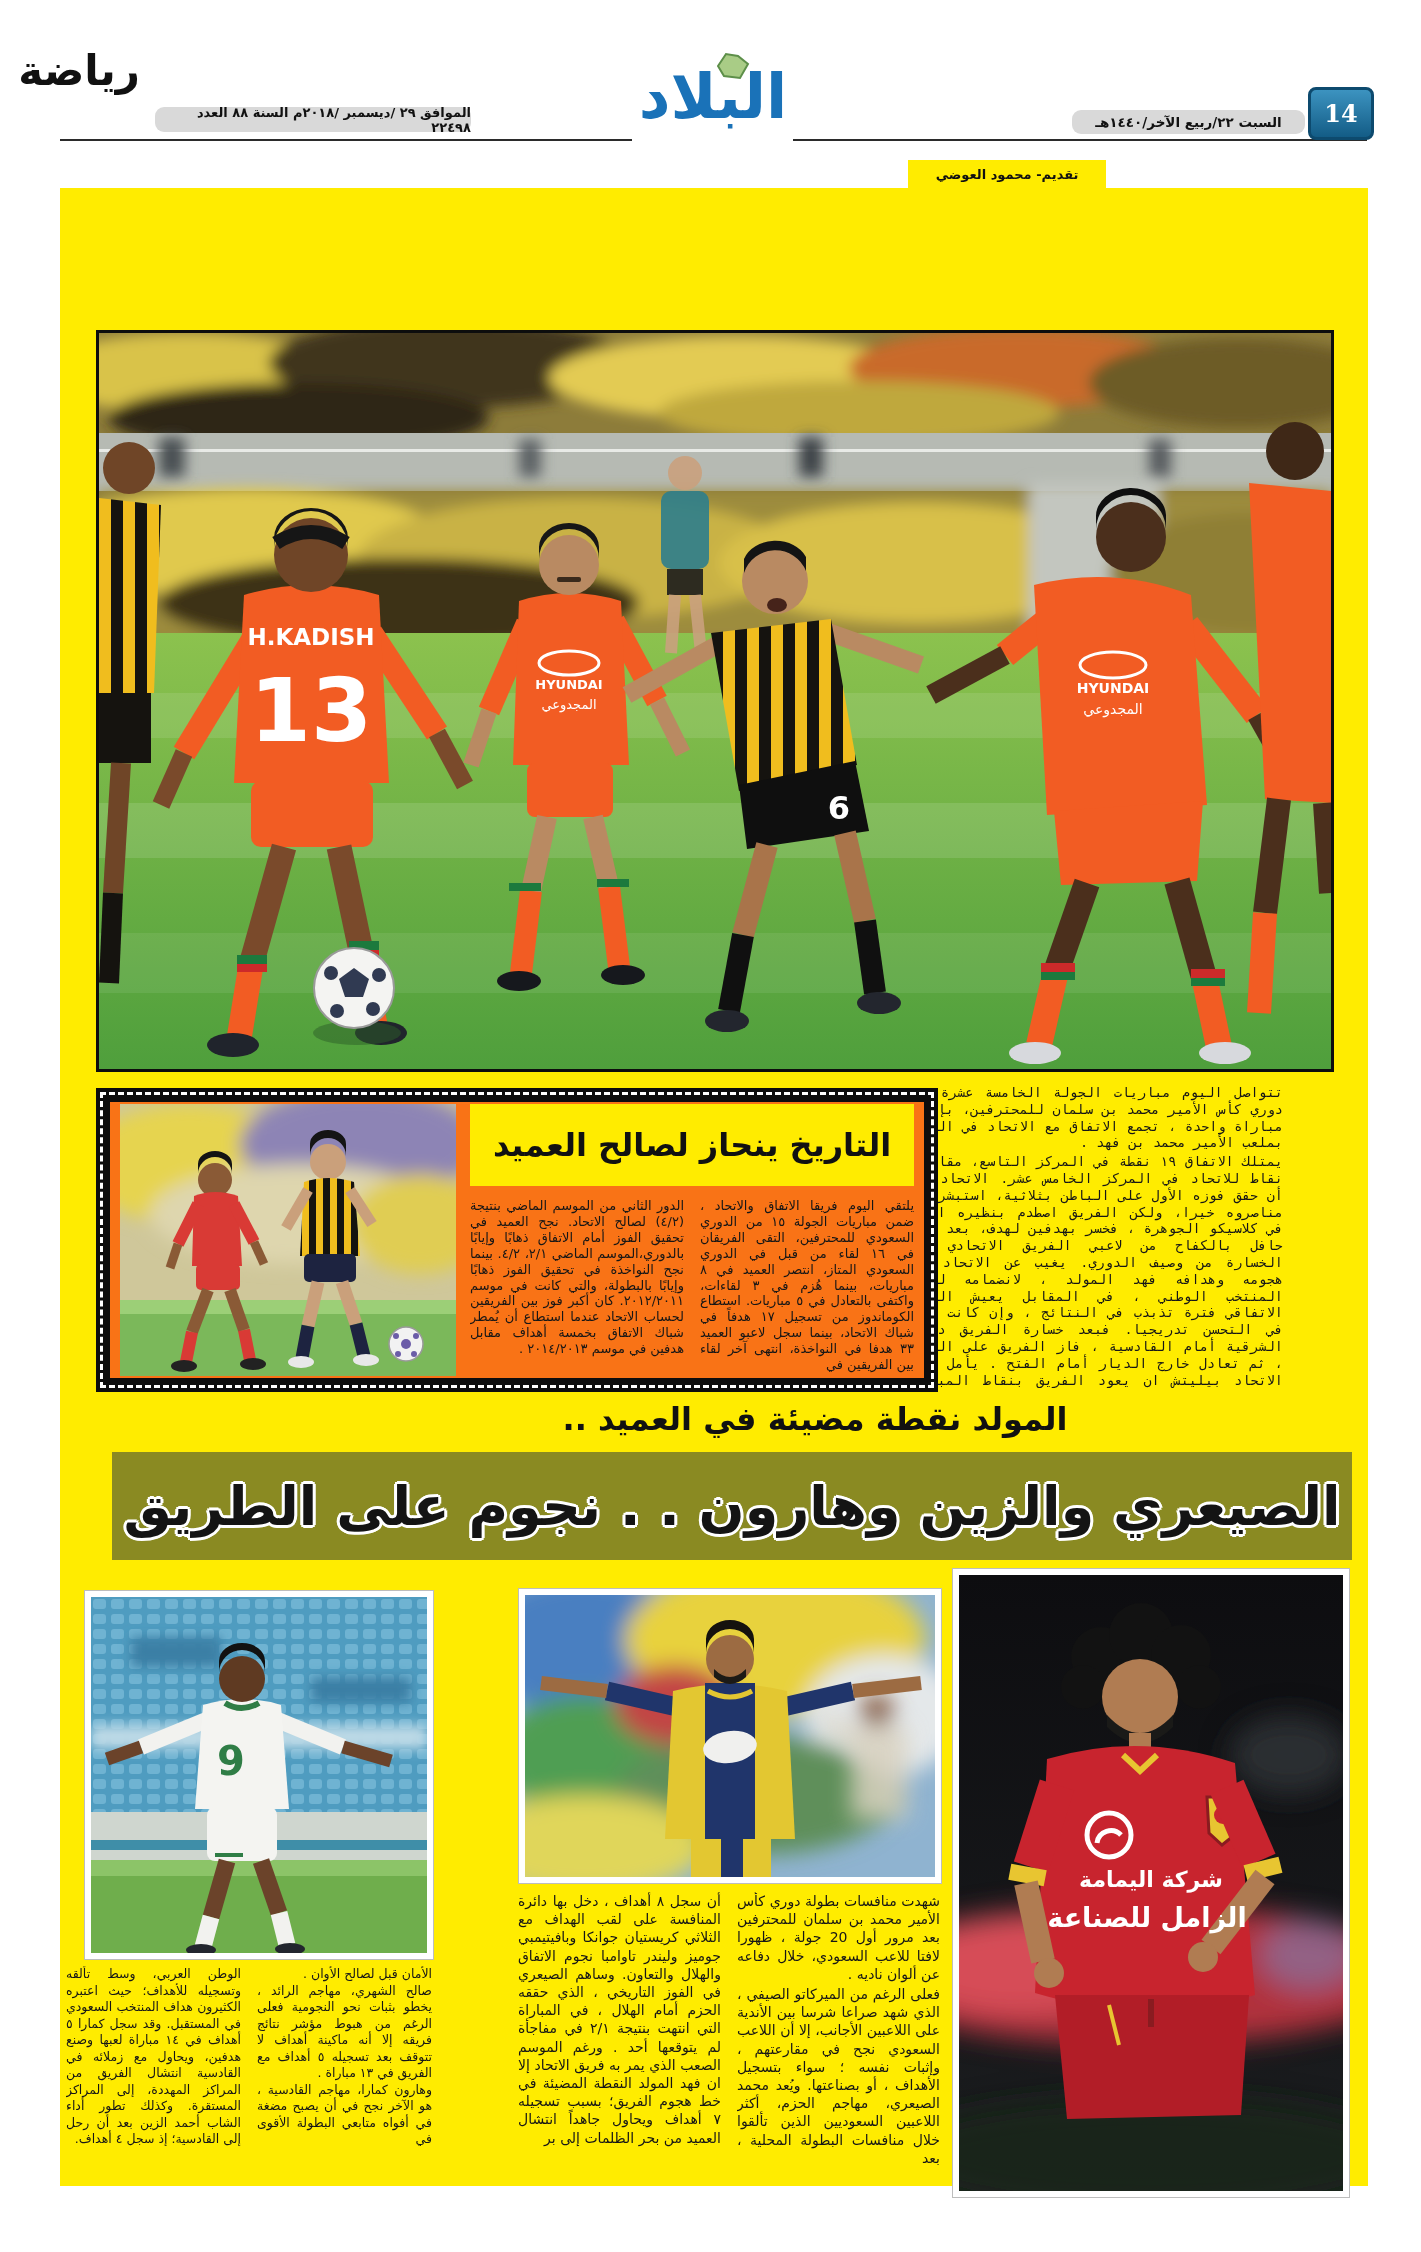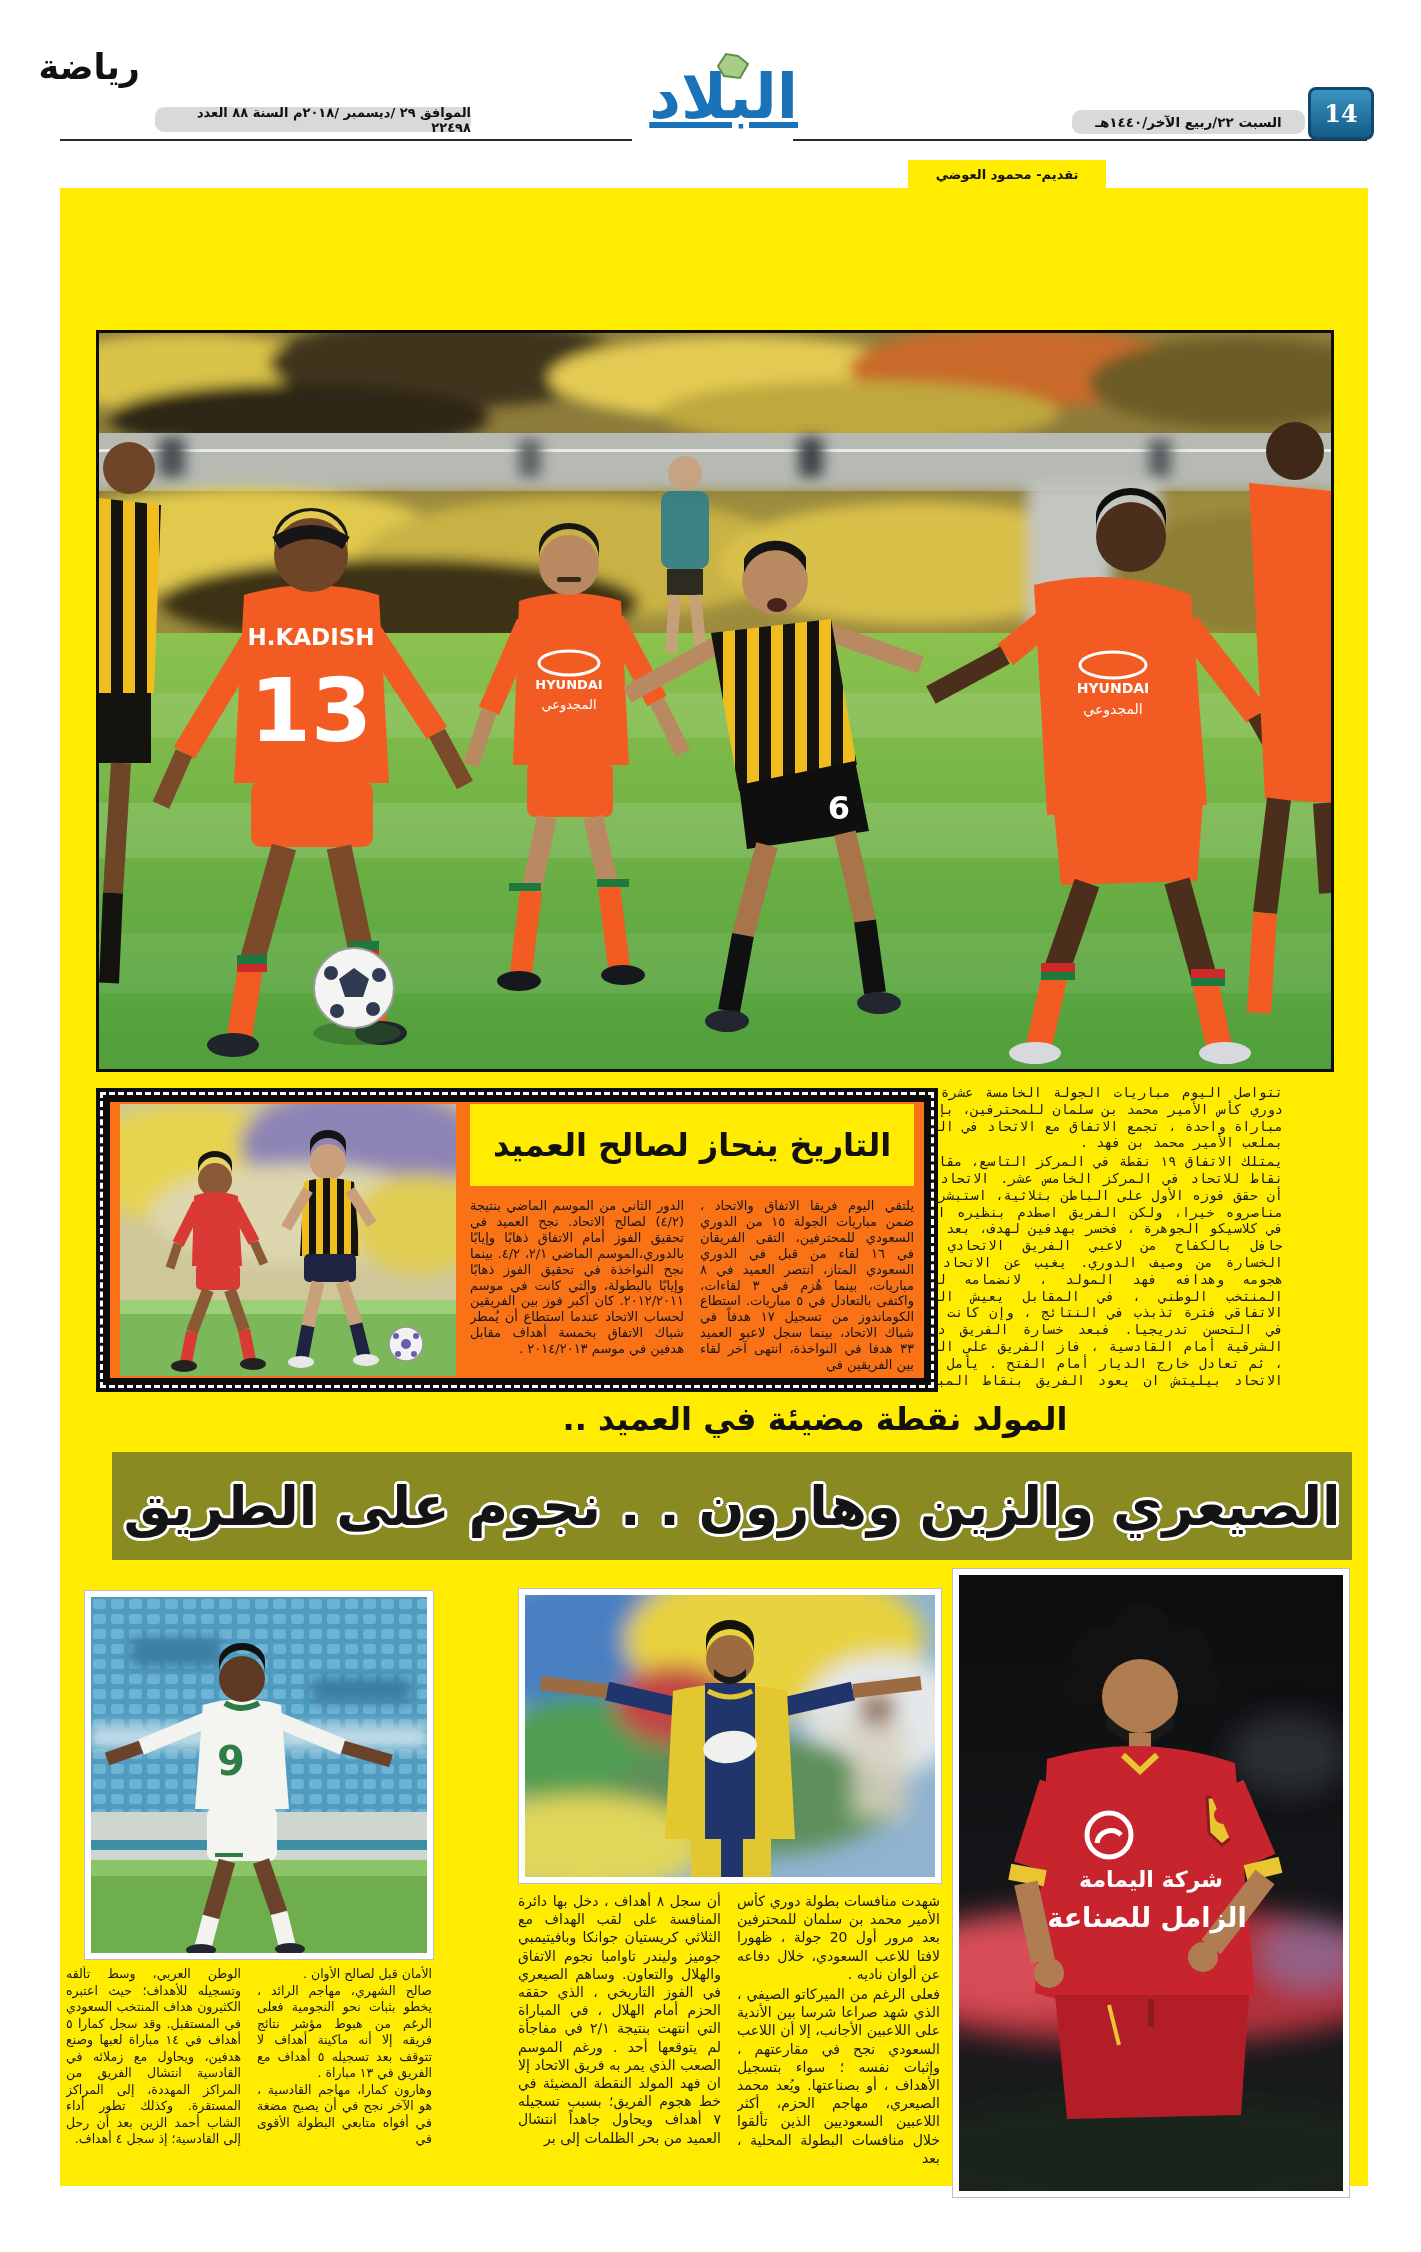--- a/index.html
+++ b/index.html
@@ -3,21 +3,21 @@
 <meta charset="utf-8">
 <style>
   html,body{margin:0;padding:0;background:#ffffff;}
   .page{position:relative;width:1421px;height:2252px;background:#ffffff;overflow:hidden;
         font-family:"DejaVu Sans",sans-serif;direction:rtl;}
   .abs{position:absolute;}
   .yellow-band{background:#ffec00;}
   .rule{background:#2b2b2b;height:2px;}
   .gray-bar{background:#d9d9d9;border-radius:9px;color:#111;font-weight:bold;
             display:flex;align-items:center;justify-content:center;}
-  .section-label{font-weight:bold;color:#111;font-size:35px;line-height:1;}
+  .section-label{font-weight:bold;color:#111;font-size:42px;line-height:1;}
   .logo-text{font-weight:bold;color:#1a72b8;font-size:62px;line-height:1;}
   .page-badge{background:linear-gradient(#3c93c0,#135c86);border:3px solid #0d4a6e;border-radius:8px;
               color:#fff;font-weight:bold;font-size:24px;display:flex;align-items:center;justify-content:center;
               font-family:"DejaVu Serif",serif;}
   .byline{background:#ffec00;color:#111;font-weight:bold;font-size:13px;
           display:flex;align-items:center;justify-content:center;}
   .olive-box{background:#8a8a22;display:flex;align-items:center;justify-content:center;}
   .headline{font-weight:bold;white-space:nowrap;letter-spacing:-1px;}
   .outline-yellow{color:#141414;text-shadow:-2px -2px 0 #ffe400,2px -2px 0 #ffe400,-2px 2px 0 #ffe400,
      2px 2px 0 #ffe400,0 -3px 0 #ffe400,0 3px 0 #ffe400,-3px 0 0 #ffe400,3px 0 0 #ffe400;}
@@ -48,21 +48,21 @@
   <div class="abs section-label" style="right:1281px;left:auto;top:50px;width:70px;text-align:center;">رياضة</div>
 
   <div class="abs rule" style="left:60px;top:139px;width:572px;"></div>
   <div class="abs rule" style="left:793px;top:139px;width:574px;"></div>
 
   <div class="abs gray-bar" style="left:155px;top:107px;width:316px;height:25px;font-size:13px;">الموافق ٢٩ /ديسمبر /٢٠١٨م السنة ٨٨ العدد ٢٢٤٩٨</div>
   <div class="abs gray-bar" style="left:1072px;top:110px;width:233px;height:24px;font-size:13.5px;">السبت ٢٢/ربيع الآخر/١٤٤٠هـ</div>
   <div class="abs page-badge" style="left:1308px;top:87px;width:60px;height:47px;">14</div>
 
   <div class="abs" style="left:628px;top:48px;width:170px;height:95px;">
-    <div class="logo-text" style="position:absolute;left:0;top:18px;width:170px;text-align:right;text-decoration:underline;">البلاد</div>
+    <div class="logo-text" style="position:absolute;left:0;top:18px;width:170px;text-align:center;">البلاد</div>
     <svg class="abs" style="left:84px;top:2px;" width="40" height="34" viewBox="0 0 40 34">
       <path d="M6,16 L14,4 L26,6 L36,14 L28,28 L12,26 Z" fill="#a9cc86" stroke="#5d8f49" stroke-width="2"></path>
     </svg>
   </div>
 
   <div class="abs byline" style="left:908px;top:160px;width:198px;height:28px;">تقديم- محمود العوضي</div>
 
   <div class="abs yellow-band" style="left:60px;top:188px;width:1308px;height:1998px;"></div>
 
 

